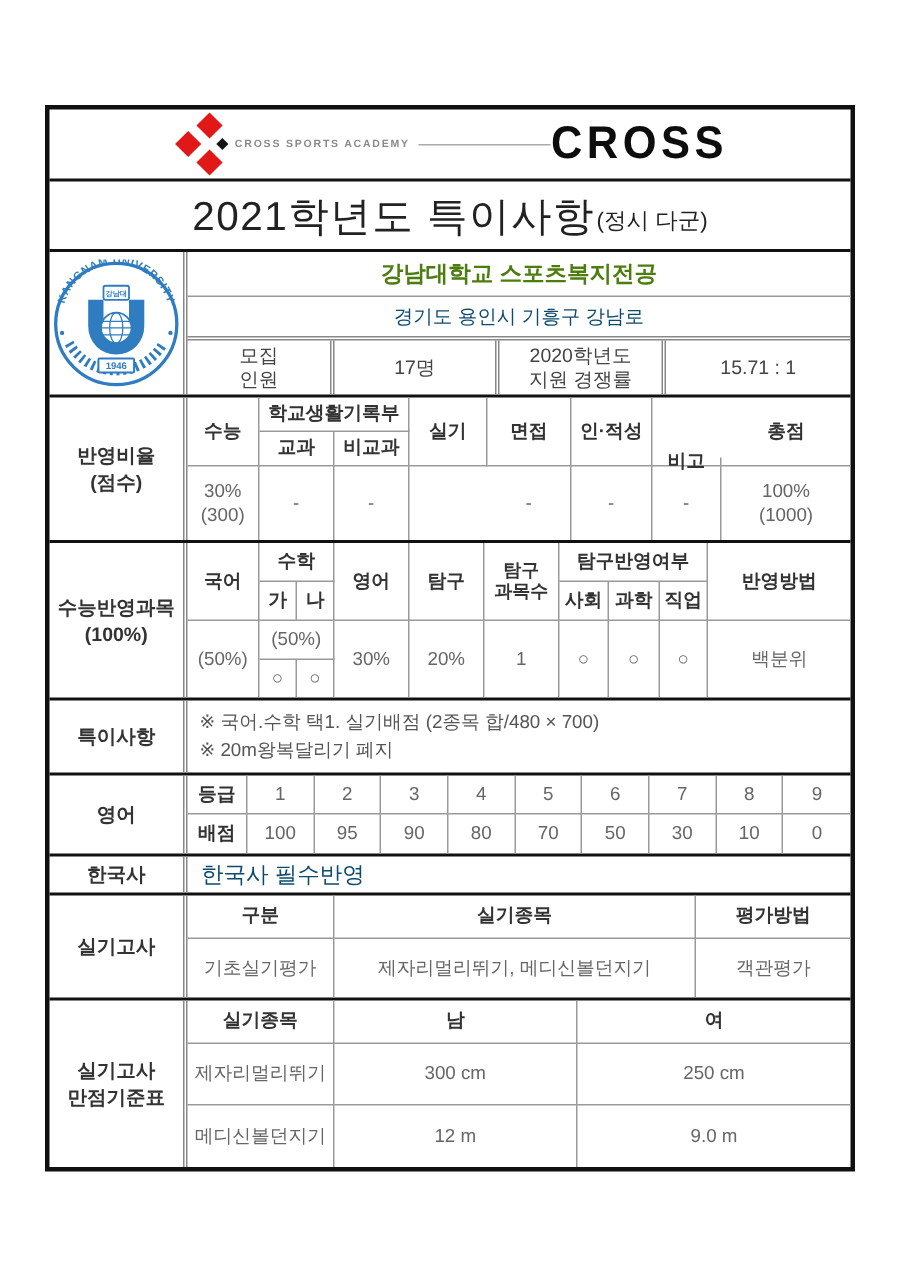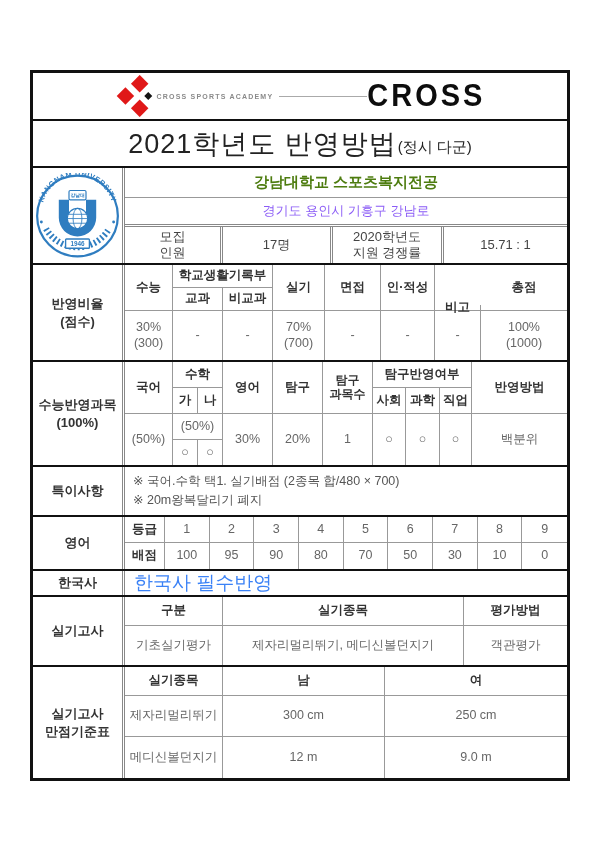--- a/index.html
+++ b/index.html
@@ -53,21 +53,21 @@
   }
   .g > .hd{font-weight:bold;color:#333;}
   .g > .lc{border-right:none;}
   .g > .lr{border-bottom:none;}
 
   
   .logo-cell{padding:2px;}
   .uni-name{height:29px;display:flex;align-items:center;justify-content:center;
     font-size:15px;font-weight:bold;color:#4d7c0f;}
   .uni-addr{height:26px;display:flex;align-items:center;justify-content:center;
-    font-size:13px;color:#8b5cf6;border-top:1px solid #999;}
+    font-size:13px;color:#0c4a6e;border-top:1px solid #999;}
   .recruit{grid-template-columns:98px 110px 111px 1fr;grid-template-rows:36px;
     border-top:3px double #888;}
   .recruit > div{border-right:3px double #888;border-bottom:none;color:#444;font-size:13px;}
   .recruit > .lc{border-right:none;}
 
   
   .refl{grid-template-columns:48px 50px 50px 52px 56px 54px 46px 1fr;
     grid-template-rows:23px 23px 49px;}
 
   
@@ -77,21 +77,21 @@
 
   
   .special-box{padding:5px 8px;display:flex;flex-direction:column;justify-content:center;height:38px;}
   .special-box div{font-size:12.5px;color:#555;text-align:left;line-height:1.5;}
 
   
   .eng{grid-template-columns:40px repeat(9,1fr);grid-template-rows:26px 26px;}
 
   
   .kh-box{height:24px;display:flex;align-items:center;padding-left:9px;
-    font-size:19px;color:#3b82f6;}
+    font-size:15px;color:#0c4a6e;}
 
   
   .prac{grid-template-columns:98px 1fr 103px;grid-template-rows:29px 39px;}
 
   
   .std{grid-template-columns:98px 162px 1fr;grid-template-rows:29px 41px 41px;}
 </style>
 </head>
 <body>
 
@@ -109,21 +109,21 @@
         <div class="cross-tagline">
           <span>CROSS SPORTS ACADEMY</span>
           <div class="rule"></div>
         </div>
         <div class="cross-big">CROSS</div>
       </div>
     </div>
   </div>
 
   <div class="sec title-row">
-    <span class="title-main">2021학년도 반영방법</span>
+    <span class="title-main">2021학년도 특이사항</span>
     <span class="title-sub">(정시 다군)</span>
   </div>
 
   <div class="sec row">
     <div class="labelcell logo-cell">
       <svg width="86" height="86" viewBox="0 0 100 100">
         <circle cx="50" cy="50" r="47.5" fill="#ffffff" stroke="#2f7dc0" stroke-width="2.6"></circle>
         <path id="sealArc" d="M 10,58 A 42,42 0 1 1 90,58" fill="none"></path>
         <text font-size="8.6" font-weight="bold" fill="#2f7dc0" letter-spacing="0.6">
           <textPath href="#sealArc" startOffset="50%" text-anchor="middle">KANGNAM UNIVERSITY</textPath>
@@ -167,22 +167,20 @@
       <div class="hd" style="grid-column:5;grid-row:1/3;">면접</div>
       <div class="hd" style="grid-column:6;grid-row:1/3;">인·적성</div>
       <div class="hd" style="grid-column:7;grid-row:1/3;margin-top:40px;">비고</div>
       <div class="hd lc" style="grid-column:8;grid-row:1/3;">총점</div>
       <div class="hd" style="grid-column:2;grid-row:2;">교과</div>
       <div class="hd" style="grid-column:3;grid-row:2;">비교과</div>
       <div class="lr" style="grid-column:1;grid-row:3;">30%
 (300)</div>
       <div class="lr" style="grid-column:2;grid-row:3;">-</div>
       <div class="lr" style="grid-column:3;grid-row:3;">-</div>
-      <div class="lr" style="grid-column:4;grid-row:3;">70%
-(700)</div>
       <div class="lr" style="grid-column:5;grid-row:3;">-</div>
       <div class="lr" style="grid-column:6;grid-row:3;">-</div>
       <div class="lr" style="grid-column:7;grid-row:3;">-</div>
       <div class="lr lc" style="grid-column:8;grid-row:3;">100%
 (1000)</div>
     </div>
   </div>
 
   <div class="sec row">
     <div class="labelcell">수능반영과목

